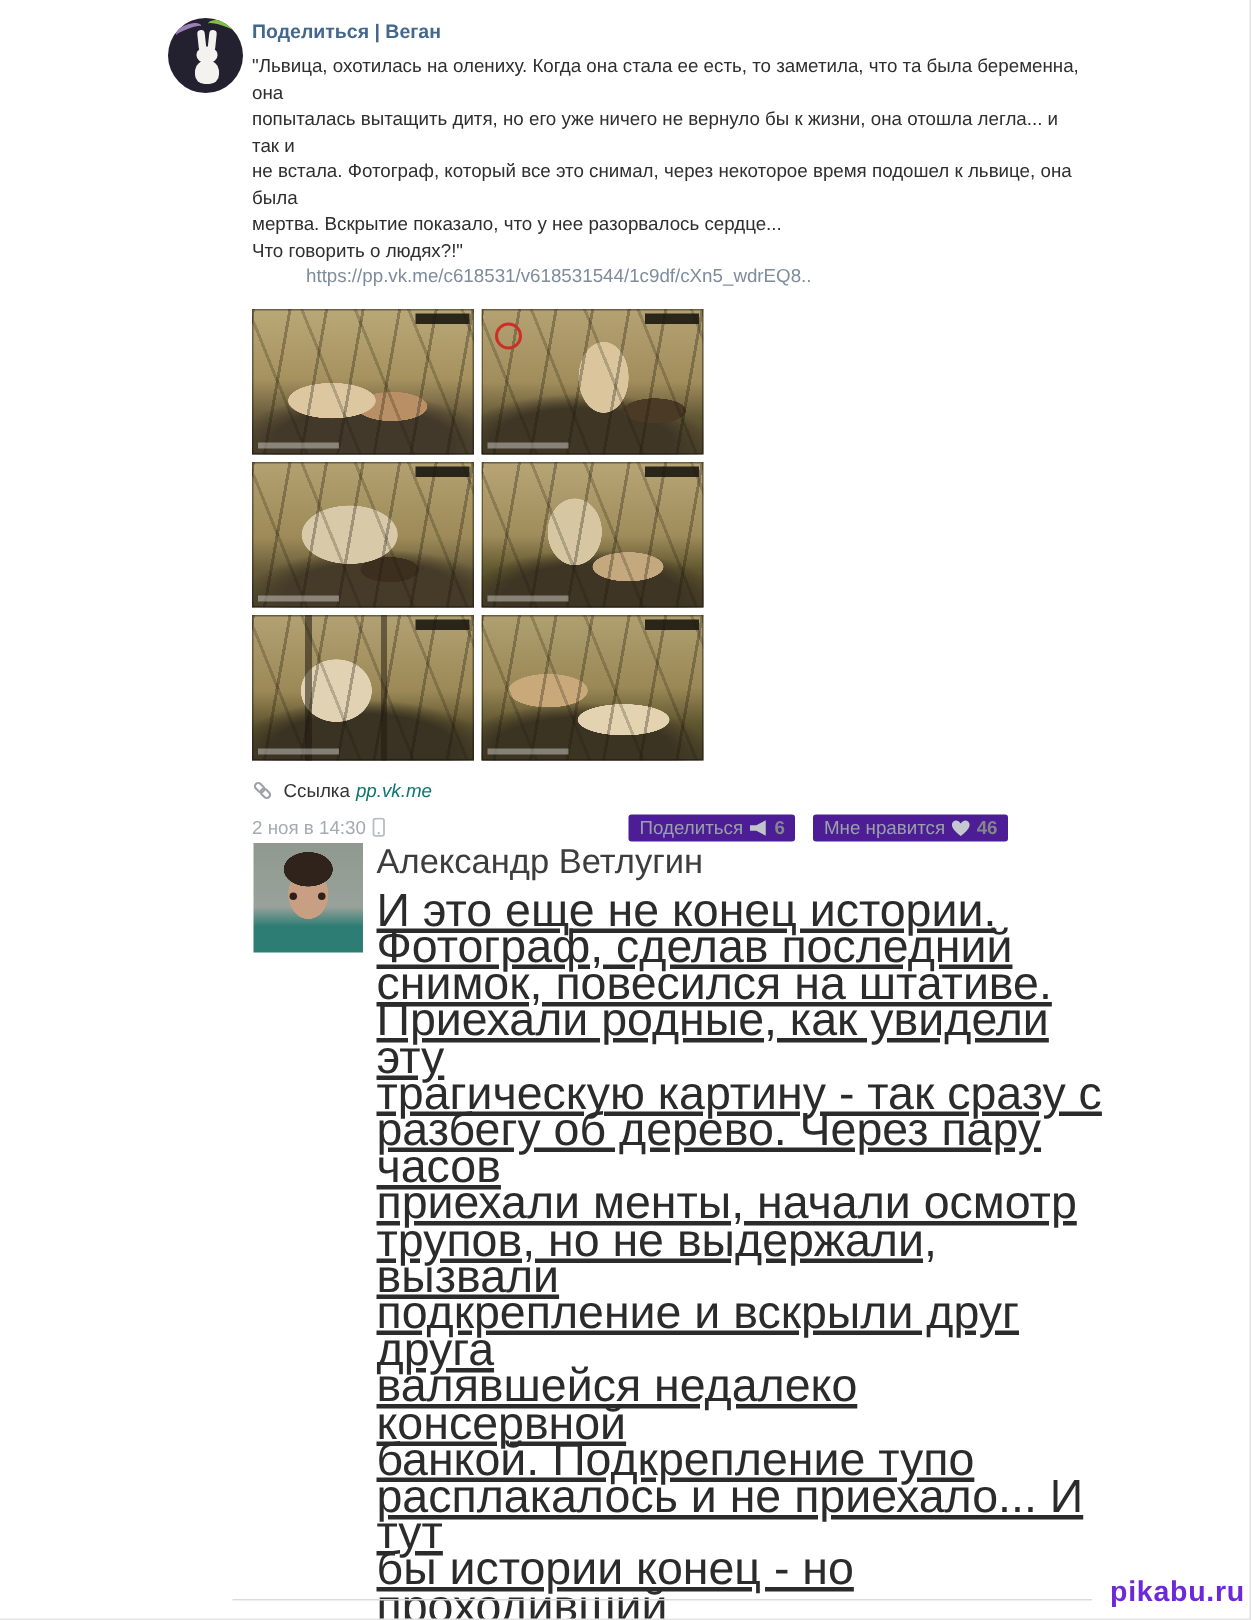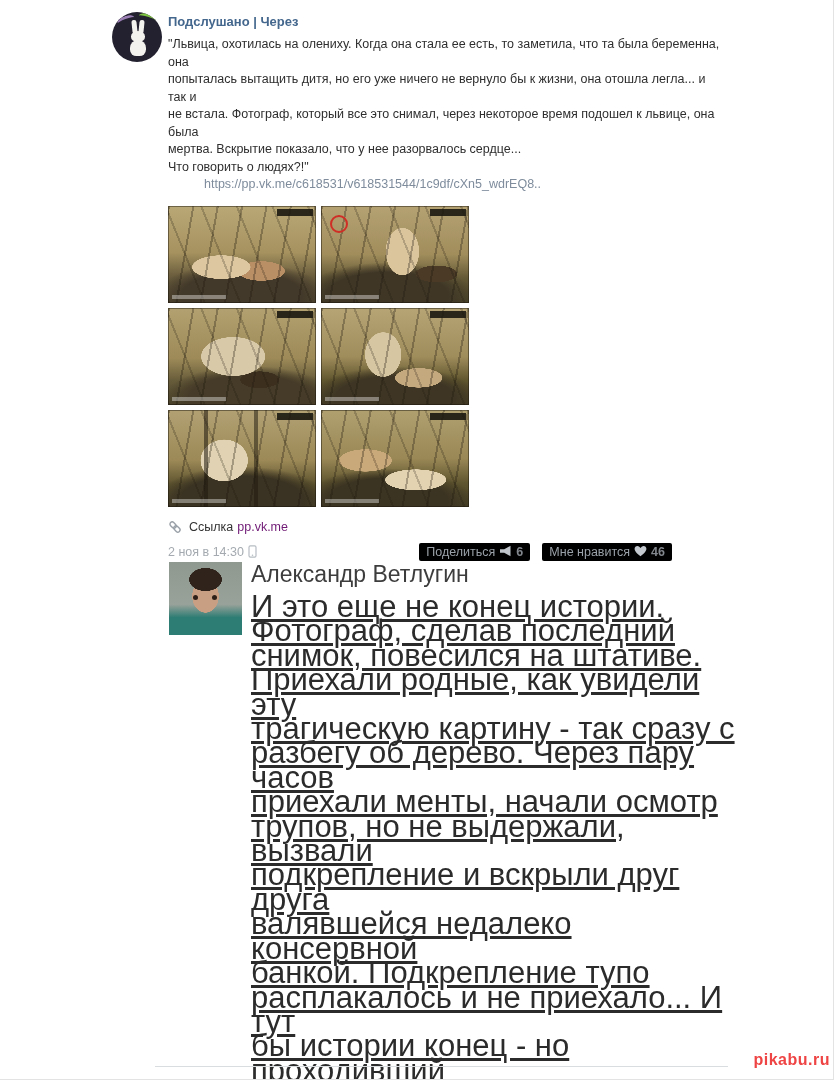--- a/index.html
+++ b/index.html
@@ -63,25 +63,25 @@
         radial-gradient(ellipse 44px 15px at 64% 72%, #e3d3b1 69%, transparent 70%),
         radial-gradient(ellipse 38px 16px at 30% 52%, #c9a87a 69%, transparent 70%),
         radial-gradient(ellipse 110px 42px at 45% 94%, #3c3422 55%, transparent 78%),
         linear-gradient(180deg, #b0a070 0%, #9a8856 50%, #5f552f 75%, #443d24 100%); }
   .red-circle { position:absolute; left:9px; top:9px; width:18px; height:18px; border:2.5px solid #cf2e26; border-radius:50%; z-index:2; }
 
   
   .attach-row { margin-top:13px; display:flex; align-items:center; font-size:12.5px; }
   .attach-row svg { margin-right:7px; }
   .attach-label { color:#333; margin-right:4px; }
-  .attach-site { color:#701a75; text-decoration:none; cursor:pointer; }
+  .attach-site { color:#0f766e; text-decoration:none; cursor:pointer;font-style:italic; }
 
   .post-footer { margin-top:9px; display:flex; align-items:center; padding-right:52px; font-size:12.5px; }
   .post-date { color:#a4aab0; display:flex; align-items:center; gap:4px; cursor:pointer; }
-  .action { display:flex; align-items:flex-start; gap:4px; color:#9aa1a8; background:#000000; border-radius:2px; padding:2px 7px; cursor:pointer; }
+  .action { display:flex; align-items:center; gap:4px; color:#9aa1a8; background:#4c1d95; border-radius:2px; padding:2px 7px; cursor:pointer; }
   .action .count { font-weight:bold; color:#82878d; }
   .share-group { margin-left:auto; }
   .like-group { margin-left:12px; }
 
   
   .comment { position:absolute; left:166px; top:560px; width:580px; }
   .comment-avatar { position:absolute; left:3px; top:2px; width:73px; height:73px; overflow:hidden;
         background:
           radial-gradient(ellipse 27px 19px at 50% 24%, #2f231c 60%, transparent 61%),
           radial-gradient(ellipse 22px 27px at 50% 47%, #c99f83 60%, transparent 61%),
@@ -90,39 +90,39 @@
         background:#2e2019; box-shadow:19px 0 0 #2e2019; }
   .comment-body { margin-left:85px; }
   .comment-author { font-size:23px; color:#3d3d3d; line-height:28px; cursor:pointer; }
   .comment-text { margin-top:7px; font-size:31px; color:#2b2b2b; line-height:24.4px; white-space:pre-line;text-decoration:underline; }
   .comment-footer { margin-top:5px; width:368px; display:flex; justify-content:space-between; }
   .comment-date { font-size:21px; color:#9aa0a6; cursor:pointer; }
   .comment-like { display:flex; align-items:center; gap:6px; cursor:pointer; }
   .comment-like .count { font-size:21px; color:#a8adb3;margin-left:28px; }
 
   .divider { position:absolute; left:155px; top:1066px; width:573px; height:1px; background:#dadde0; }
-  .watermark { position:absolute; right:3px; top:1051px; font-size:16px; font-weight:bold; color:#ef4444; letter-spacing:.5px; }
+  .watermark { position:absolute; right:3px; top:1051px; font-size:19px; font-weight:bold; color:#6d28d9; letter-spacing:.5px; }
 </style>
 </head>
 <body>
 
 <div class="page">
 
   <div class="post">
     <div class="group-avatar">
       <span class="logo-arc-purple"></span>
       <span class="logo-arc-green"></span>
       <span class="rabbit-ear ear-l"></span>
       <span class="rabbit-ear ear-r"></span>
       <span class="rabbit-head"></span>
       <span class="rabbit-body"></span>
     </div>
 
     <div class="post-main">
-      <a class="group-name">Подслушано | Через</a>
+      <a class="group-name">Поделиться | Веган</a>
 
       <div class="post-text">
         <div class="post-quote">"Львица, охотилась на олениху. Когда она стала ее есть, то заметила, что та была беременна, она
 попыталась вытащить дитя, но его уже ничего не вернуло бы к жизни, она отошла легла... и так и
 не встала. Фотограф, который все это снимал, через некоторое время подошел к львице, она была
 мертва. Вскрытие показало, что у нее разорвалось сердце...
 Что говорить о людях?!"</div>
         <a class="post-link">https://pp.vk.me/c618531/v618531544/1c9df/cXn5_wdrEQ8..</a>
       </div>
 

